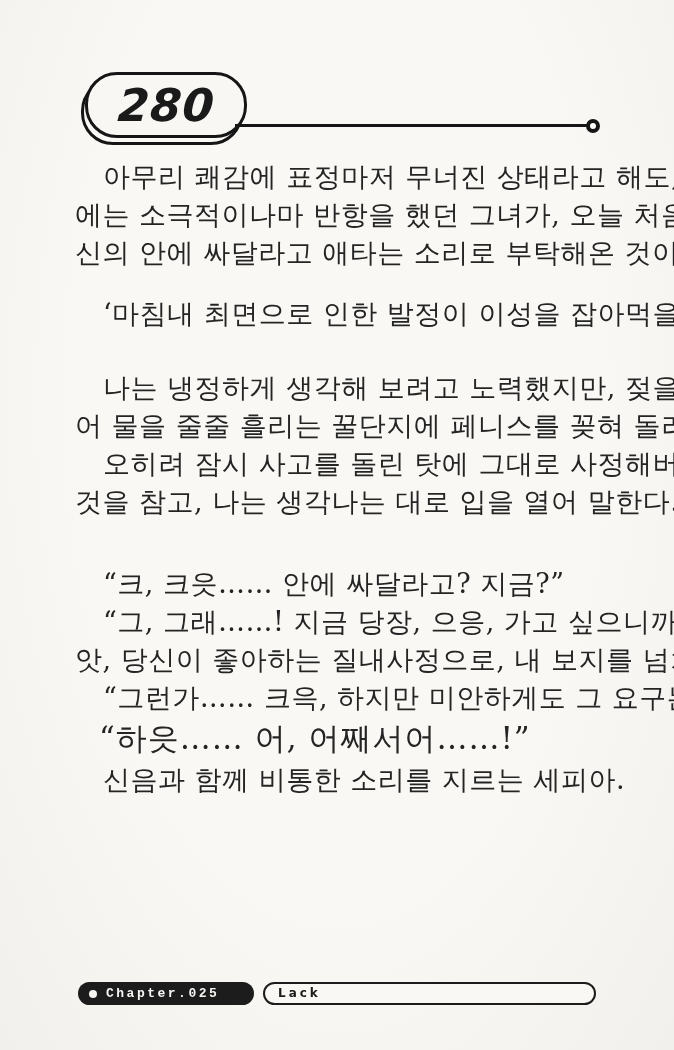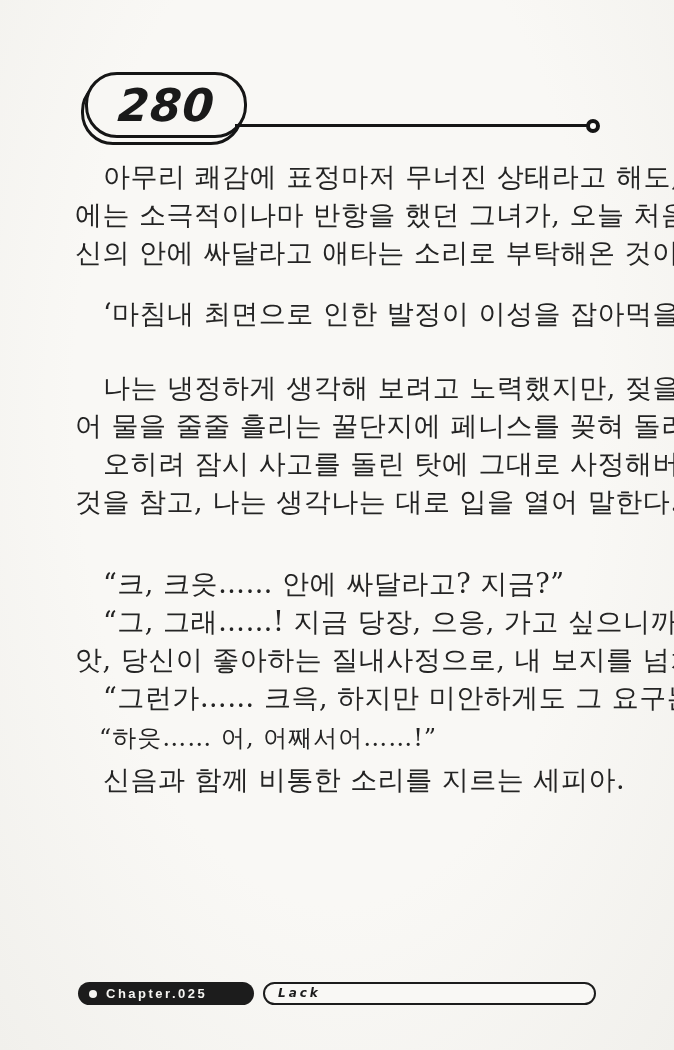--- a/index.html
+++ b/index.html
@@ -37,49 +37,49 @@
   }
 
   
   .text-block{position:absolute;top:158px;left:75px;right:60px;}
   .para{margin:0;padding:0;}
   .line{
     display:block;height:38px;line-height:38px;font-size:27px;
     white-space:nowrap;letter-spacing:0.5px;
   }
   .line.first{padding-left:28px;}
-  .para.emphasis .line{font-size:24px;height:44px;line-height:42px;letter-spacing:1px;}
+  .para.emphasis .line{font-size:31px;height:44px;line-height:42px;letter-spacing:1px;}
   .para.emphasis .line.first{padding-left:24px;}
   .mt-s{margin-top:23px;}
   .mt-m{margin-top:44px;}
   .mt-l{margin-top:36px;}
 
   
   .footer{position:absolute;left:78px;right:78px;top:982px;height:23px;display:flex;align-items:stretch;}
   .chapter-pill{
     width:176px;height:23px;background:#1c1c1c;border-radius:12px;
     display:flex;align-items:center;flex:0 0 auto;
   }
   .chapter-pill .dot{
     width:8px;height:8px;border-radius:50%;background:#f6f5f2;
     margin-left:11px;margin-right:9px;flex:0 0 auto;
   }
   .chapter-pill .label{
-    font-family:Liberation Sans, sans-serif;
+    font-family:Liberation Mono, monospace;
     font-weight:bold;font-size:13px;letter-spacing:2.5px;color:#f6f5f2;
     line-height:23px;
   }
   .series-pill{
     flex:1;height:19px;margin-left:9px;border:2px solid #1c1c1c;border-radius:12px;
     background:#f9f8f5;display:flex;align-items:center;
   }
   .series-pill .label{
     font-family:"DejaVu Sans","Liberation Sans",sans-serif;
     font-weight:bold;font-size:12px;letter-spacing:3px;color:#1c1c1c;
-    margin-left:13px;line-height:19px;font-style:italic;
+    margin-left:13px;line-height:19px;
   }
 </style>
 </head>
 <body>
 
 <div class="page">
 
   <div class="header">
     <div class="badge-wrap">
       <div class="badge-echo"></div>

